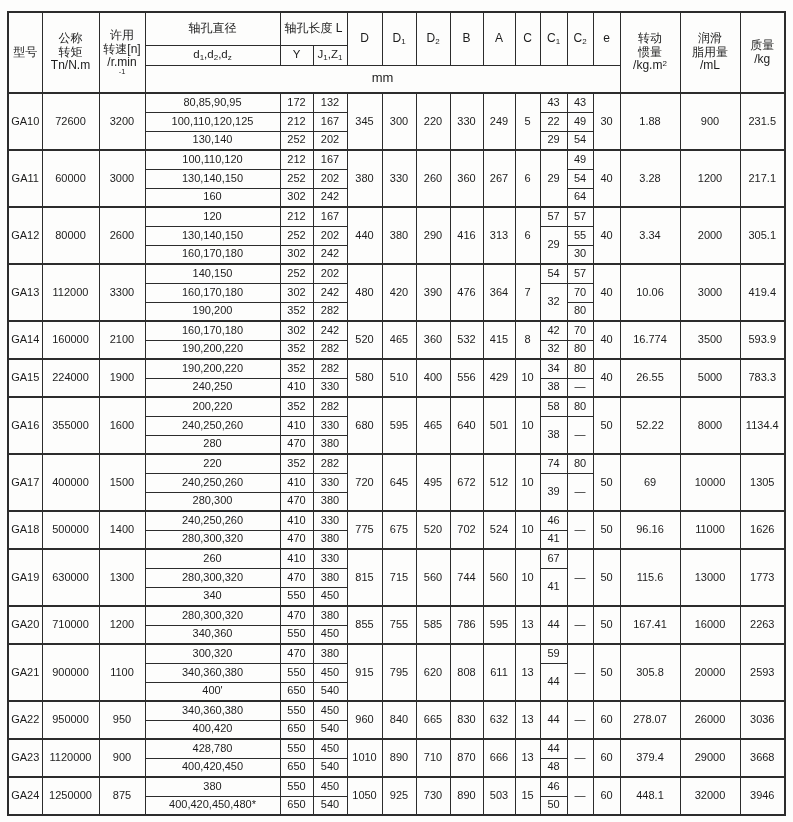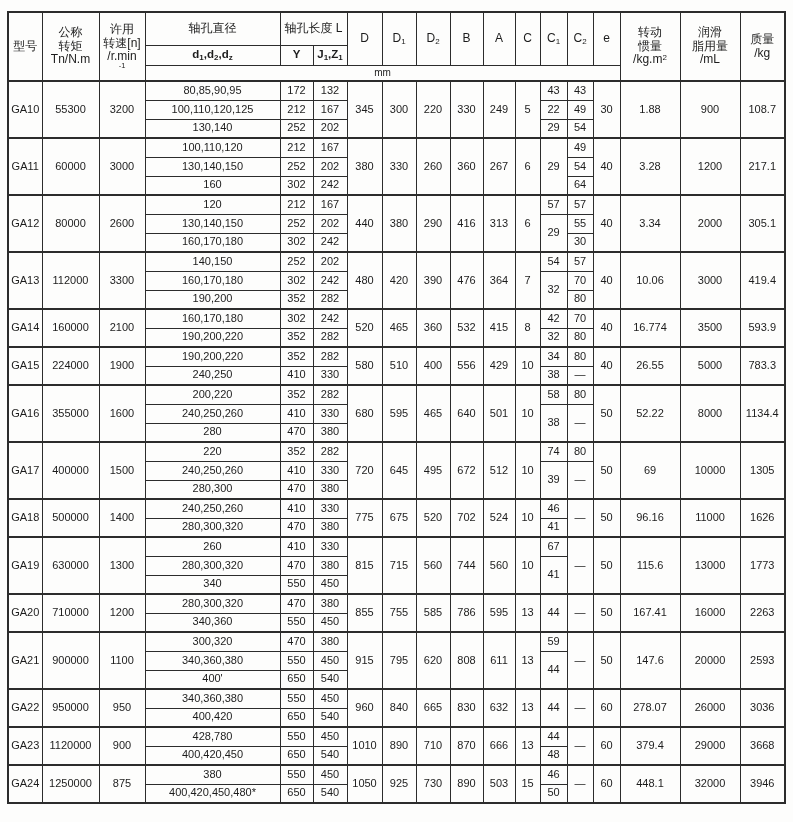--- a/index.html
+++ b/index.html
@@ -21,22 +21,22 @@
     border: 1px solid #2c2c2c;
     text-align: center;
     vertical-align: middle;
     padding: 0 1px;
     font-weight: normal;
     overflow: hidden;
     white-space: nowrap;
   }
   thead th { font-size: 12px; line-height: 1.15; }
   thead tr.hdr-main th { height: 33px; }
-  thead tr.hdr-sub th { height: 20px; font-size: 11.5px; font-weight: bold; }
-  thead tr.hdr-unit th { height: 16px; font-size: 10px; }
+  thead tr.hdr-sub th { height: 20px; font-size: 11.5px; }
+  thead tr.hdr-unit th { height: 28px; font-size: 13px; }
   tbody td { font-size: 11px; height: 19px; line-height: 1.05; }
   tbody tr.group-start td { border-top: 2px solid #2c2c2c; }
   thead sub { font-size: 8px; vertical-align: -2px; }
   thead sup { font-size: 8px; vertical-align: 3px; }
   .hline { display: block; line-height: 1.12; }
   .hsup { font-size: 7.5px; line-height: 1; margin-top: -1px; }
 </style>
 </head>
 <body>
 
@@ -107,37 +107,37 @@
         <th>Y</th>
         <th>J<sub>1</sub>,Z<sub>1</sub></th>
       </tr>
       <tr class="hdr-unit">
         <th colspan="12">mm</th>
       </tr>
     </thead>
     <tbody>
         <tr class="group-start">
           <td rowspan="3">GA10</td>
-          <td rowspan="3">55300</td>
+          <td rowspan="3">72600</td>
           <td rowspan="3">3200</td>
           <td>80,85,90,95</td>
           <td>172</td>
           <td>132</td>
           <td rowspan="3">345</td>
           <td rowspan="3">300</td>
           <td rowspan="3">220</td>
           <td rowspan="3">330</td>
           <td rowspan="3">249</td>
           <td rowspan="3">5</td>
           <td>43</td>
           <td>43</td>
           <td rowspan="3">30</td>
           <td rowspan="3">1.88</td>
           <td rowspan="3">900</td>
-          <td rowspan="3">108.7</td>
+          <td rowspan="3">231.5</td>
         </tr>
         <tr>
           <td>100,110,120,125</td>
           <td>212</td>
           <td>167</td>
           <td>22</td>
           <td>49</td>
         </tr>
         <tr>
           <td>130,140</td>
@@ -453,21 +453,21 @@
           <td>380</td>
           <td rowspan="3">915</td>
           <td rowspan="3">795</td>
           <td rowspan="3">620</td>
           <td rowspan="3">808</td>
           <td rowspan="3">611</td>
           <td rowspan="3">13</td>
           <td>59</td>
           <td rowspan="3">—</td>
           <td rowspan="3">50</td>
-          <td rowspan="3">147.6</td>
+          <td rowspan="3">305.8</td>
           <td rowspan="3">20000</td>
           <td rowspan="3">2593</td>
         </tr>
         <tr>
           <td>340,360,380</td>
           <td>550</td>
           <td>450</td>
           <td rowspan="2">44</td>
         </tr>
         <tr>

